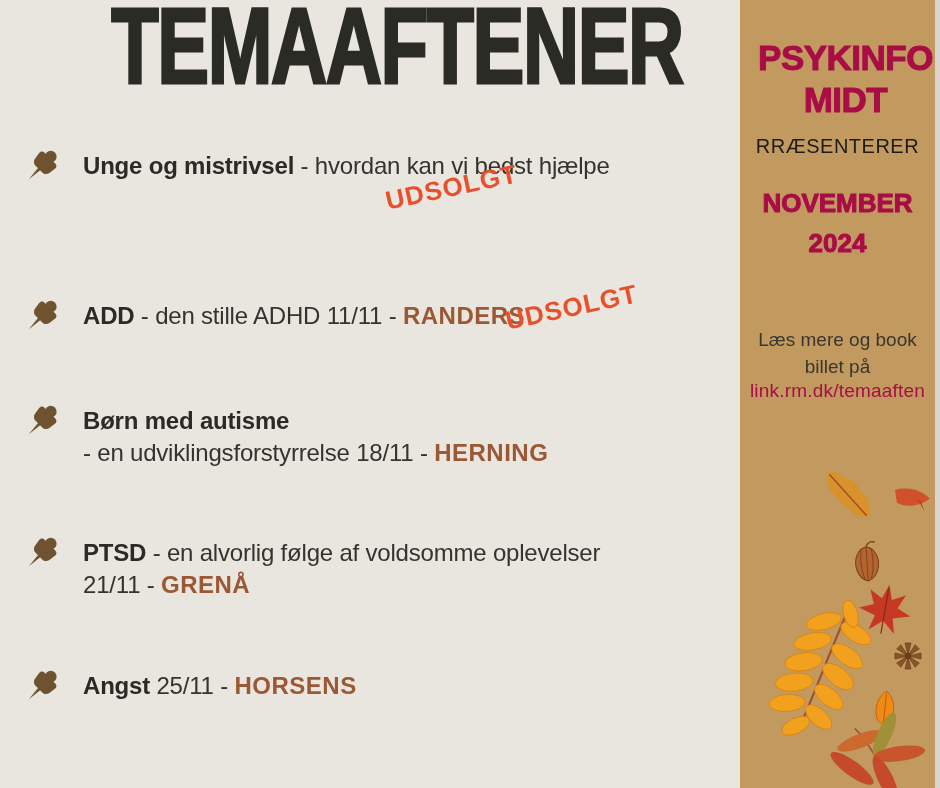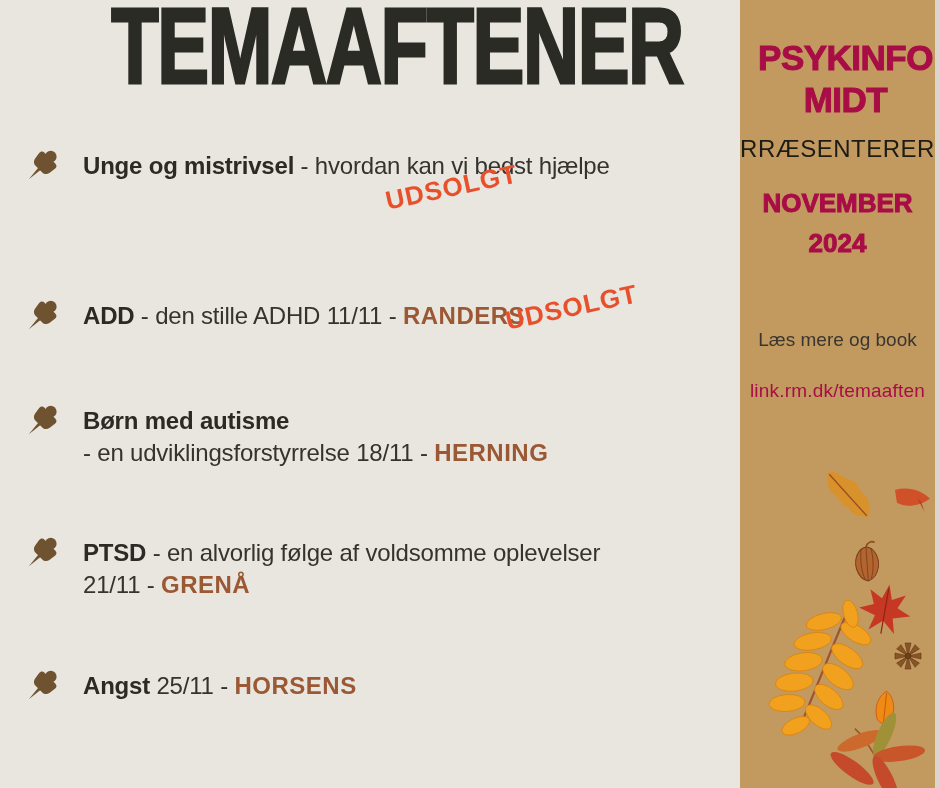--- a/index.html
+++ b/index.html
@@ -53,21 +53,21 @@
   }
   .brand {
     position:absolute; top:37px; left:0; width:195px;
     font-size:35px; font-weight:bold; color:#a80d46; line-height:42px;
     letter-spacing:-0.5px;
     padding-left:8px;
     -webkit-text-stroke:1px #a80d46;
   }
   .presents {
     position:absolute; top:135px; left:0; width:195px;
-    font-size:24px; font-weight:500; color:#1d1b16; letter-spacing:0.5px;
+    font-size:20px; font-weight:500; color:#1d1b16; letter-spacing:0.5px;
   }
   .month {
     position:absolute; top:183px; left:0; width:195px;
     font-size:26px; font-weight:bold; color:#a80d46; line-height:40px;
     -webkit-text-stroke:1px #a80d46;
   }
   .info {
     position:absolute; top:326px; left:0; width:195px;
     font-size:19px; color:#3a362f; line-height:27px;
   }
@@ -179,20 +179,21 @@
 
     <div class="presents">RRÆSENTERER</div>
 
     <div class="month">
       <div>NOVEMBER</div>
       <div>2024</div>
     </div>
 
     <div class="info">
       <div>Læs mere og book</div>
+      <div>billet på</div>
     </div>
 
     <div class="link">link.rm.dk/temaaften</div>
 
     <svg class="leaves" width="200" height="348" viewBox="0 0 200 348">
 
       <g transform="translate(108,55) rotate(-42)">
         <path fill="#d9912c" d="M0,-30 C9,-26 7,-16 12,-9 C17,-1 9,6 13,14 C9,24 3,28 0,30 C-4,24 -11,20 -8,11 C-13,3 -7,-7 -11,-15 C-7,-23 -4,-27 0,-30 Z"></path>
         <path stroke="#9c4f22" stroke-width="1.4" fill="none" d="M0,-28 L0,28"></path>
       </g>

